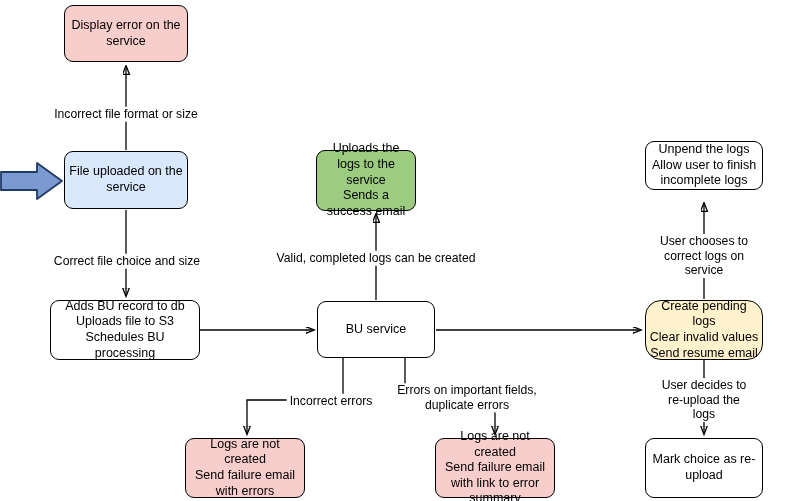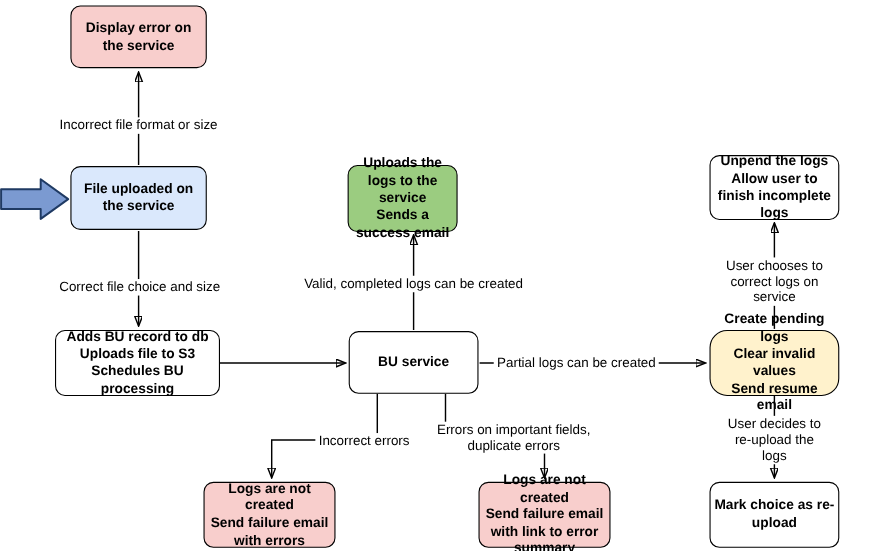--- a/index.html
+++ b/index.html
@@ -36,21 +36,20 @@
     display: flex;
     align-items: center;
     justify-content: center;
     text-align: center;
     padding: 2px 3px;
     font-size: 12.5px;
     line-height: 1.25;
   }
   .node-text {
     white-space: pre-line;
-    font-weight: bold;
   }
   .n-white  { background: #ffffff; }
   .n-pink   { background: var(--error-fill, #f8cecc); }
   .n-blue   { background: var(--input-fill, #dae8fc); }
   .n-green  { background: var(--success-fill, #9bcc80); }
   .n-yellow { background: var(--pending-fill, #fff2cc); border-radius: 16px; }
   .edge-label {
     position: absolute;
     transform: translate(-50%, -50%);
     background: #ffffff;
@@ -109,21 +108,21 @@
 
   <div class="node n-white" style="left:317px; top:301px; width:118px; height:57px;">
     <span class="node-text">BU service</span>
   </div>
 
   <div class="node n-green" style="left:316px; top:150px; width:100px; height:61px;">
     <span class="node-text">Uploads the logs to the service
 Sends a success email</span>
   </div>
 
-  <div class="node n-white" style="left:645px; top:141px; width:118px; height:59px;">
+  <div class="node n-white" style="left:645px; top:141px; width:118px; height:49px;">
     <span class="node-text">Unpend the logs
 Allow user to finish incomplete logs</span>
   </div>
 
   <div class="node n-yellow" style="left:645px; top:300px; width:118px; height:60px;">
     <span class="node-text">Create pending logs
 Clear invalid values
 Send resume email</span>
   </div>
 
@@ -140,21 +139,20 @@
     <span class="node-text">Logs are not created
 Send failure email with link to error summary</span>
   </div>
 
   <div class="edge-label" style="left:126px; top:114px;text-align:center;">Incorrect file format or size</div>
 
   <div class="edge-label" style="left:127px; top:261px;">Correct file choice and size</div>
 
   <div class="edge-label" style="left:376px; top:258px;">Valid, completed logs can be created</div>
 
-  <div class="edge-label" style="left:524px; top:330px;">Partial logs can be created</div>
 
   <div class="edge-label" style="left:331px; top:401px;">Incorrect errors</div>
 
   <div class="edge-label" style="left:467px; top:398px;">Errors on important fields,
 duplicate errors</div>
 
   <div class="edge-label" style="left:704px; top:256px;">User chooses to correct logs on service</div>
 
   <div class="edge-label" style="left:704px; top:400px;">User decides to re-upload the logs</div>
 

